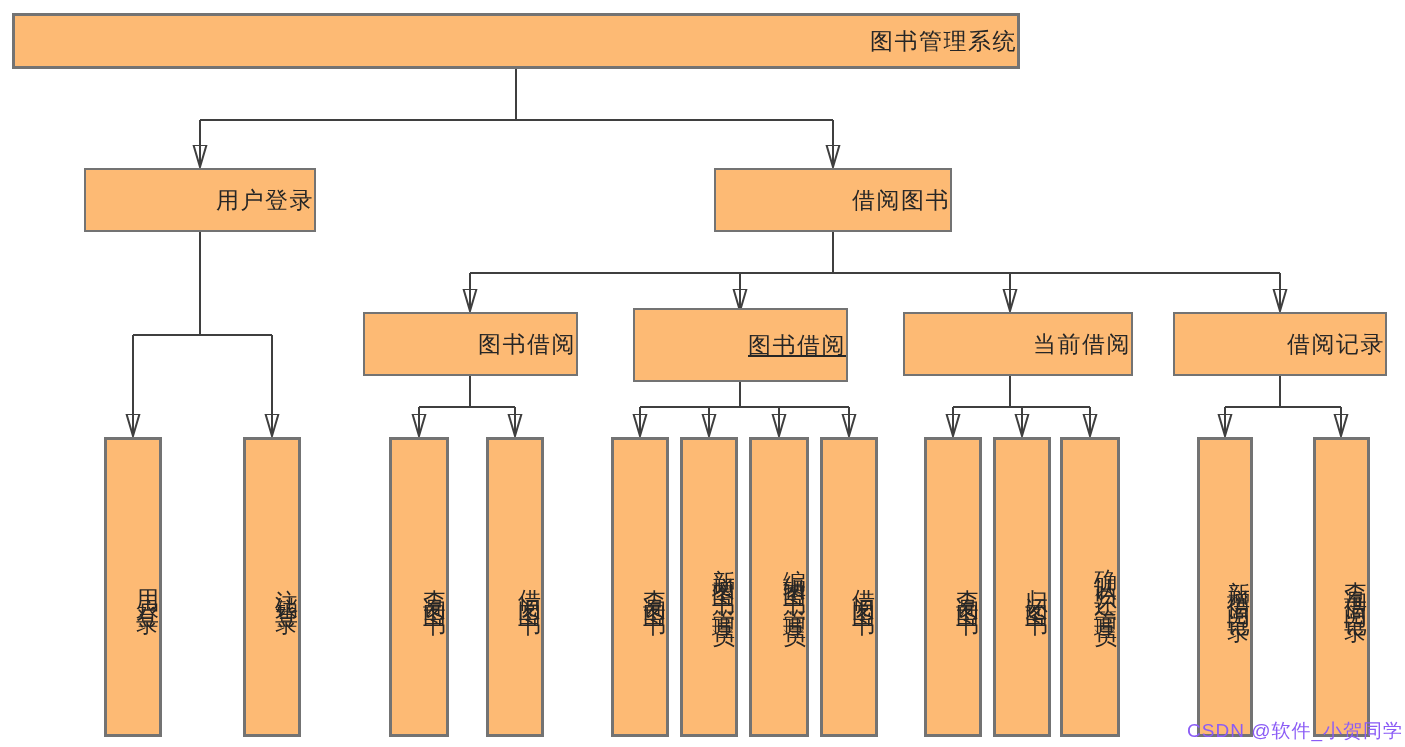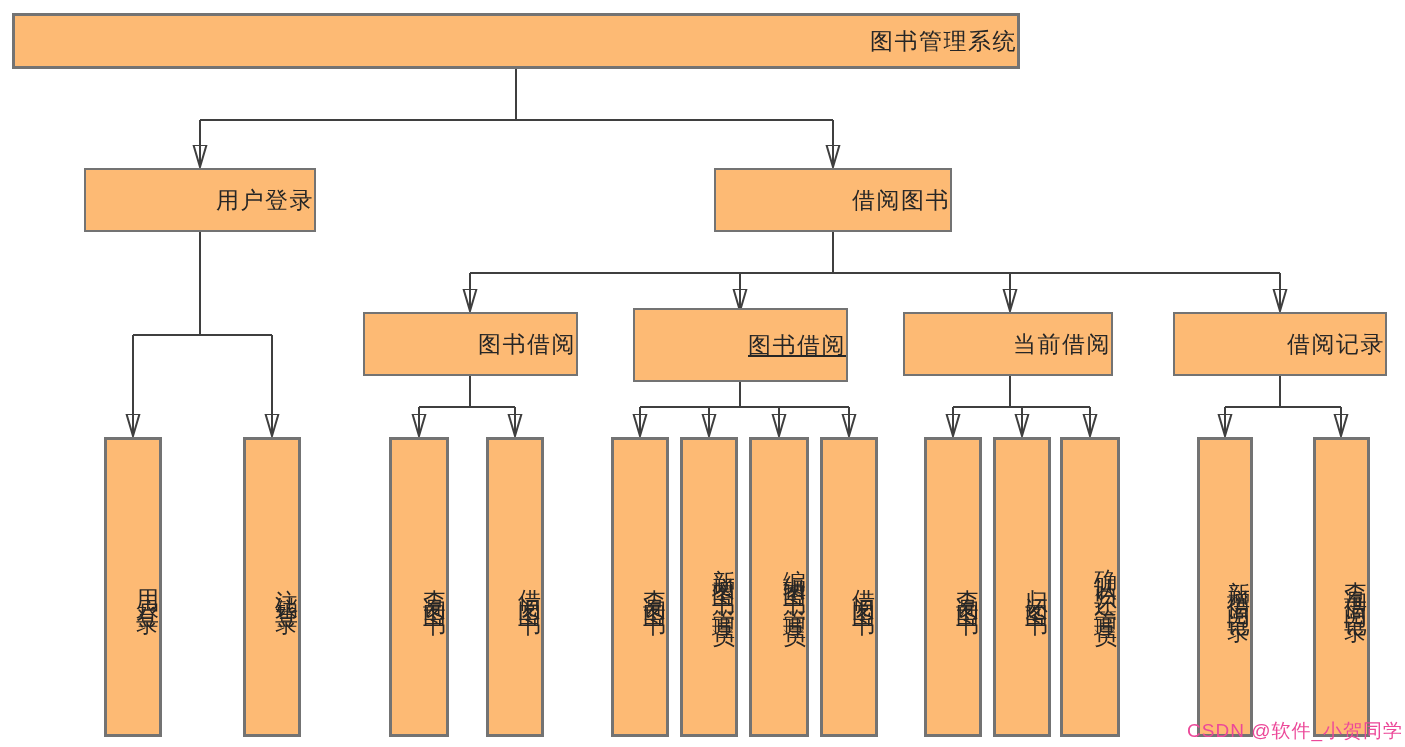--- a/index.html
+++ b/index.html
@@ -16,21 +16,21 @@
   }
   .node.root{border-width:3px;}
   .hlabel{font-size:23px;letter-spacing:1.5px;white-space:nowrap;}
   .vnode{border-width:3px;}
   .vlabel{
     writing-mode:vertical-rl;text-orientation:mixed;
     font-size:23px;letter-spacing:8px;line-height:1;white-space:nowrap;
   }
   .watermark{
     position:absolute;right:2px;bottom:3px;font-size:19px;letter-spacing:1px;
-    color:#ec4899;white-space:nowrap;
+    color:#8b5cf6;white-space:nowrap;
   }
 </style>
 </head>
 <body>
 
 <div class="stage">
 
   <svg class="wires" width="1405" height="747" viewBox="0 0 1405 747" xmlns="http://www.w3.org/2000/svg">
     <defs>
       <marker id="arw" markerUnits="userSpaceOnUse" markerWidth="24" markerHeight="18" refX="21" refY="8" orient="auto">
@@ -82,21 +82,21 @@
   <div class="node" style="left:714px;top:168px;width:238px;height:64px;">
     <span class="hlabel">借阅图书</span>
   </div>
 
   <div class="node" style="left:363px;top:312px;width:215px;height:64px;">
     <span class="hlabel">图书借阅</span>
   </div>
   <div class="node" style="left:633px;top:308px;width:215px;height:74px;text-decoration:underline;">
     <span class="hlabel">图书借阅</span>
   </div>
-  <div class="node" style="left:903px;top:312px;width:210px;height:64px;">
+  <div class="node" style="left:903px;top:312px;width:230px;height:64px;">
     <span class="hlabel">当前借阅</span>
   </div>
   <div class="node" style="left:1173px;top:312px;width:214px;height:64px;">
     <span class="hlabel">借阅记录</span>
   </div>
 
   <div class="node vnode" style="left:104px;top:437px;width:58px;height:300px;">
     <span class="vlabel">用户登录</span>
   </div>
   <div class="node vnode" style="left:243px;top:437px;width:58px;height:300px;">

